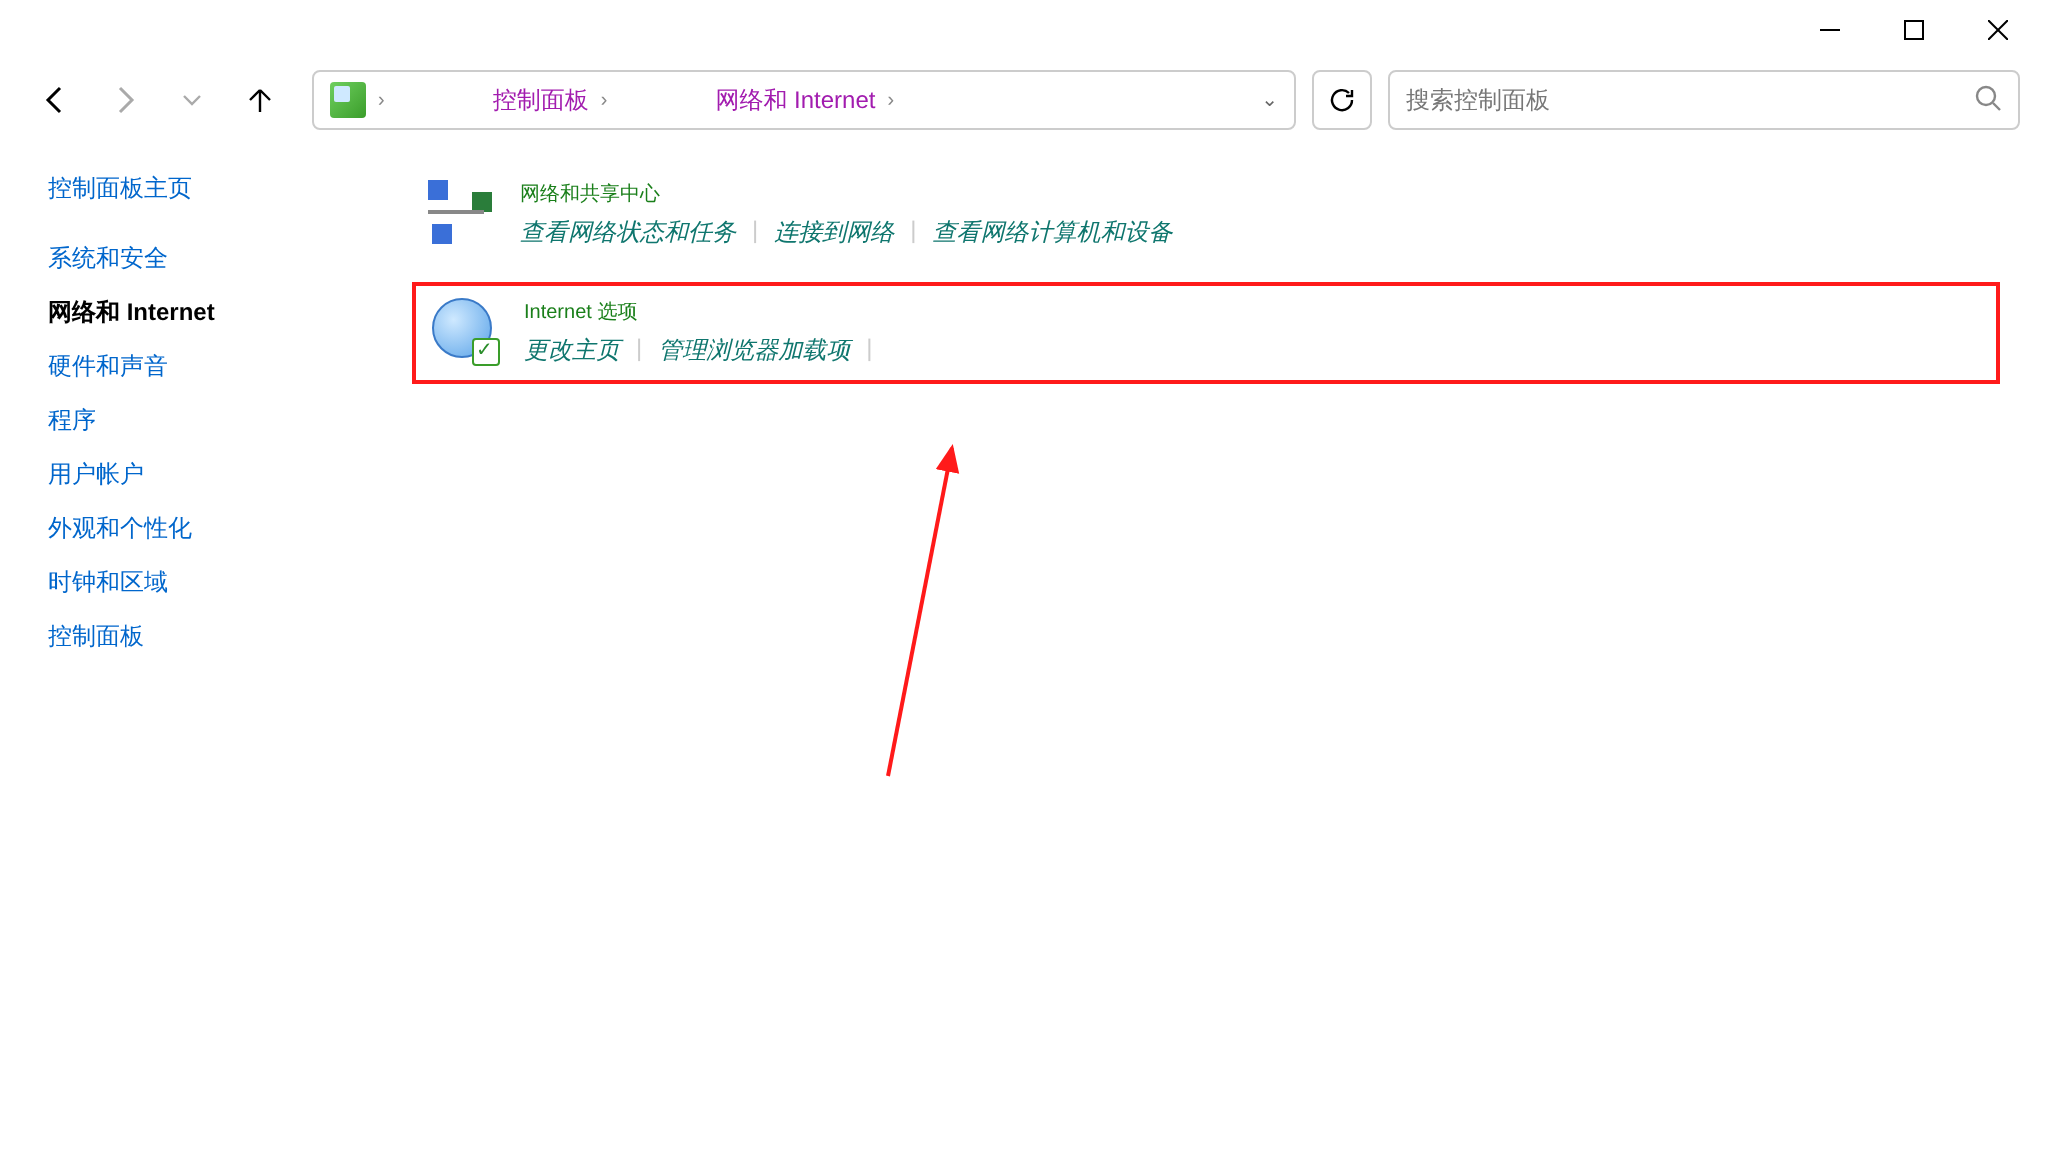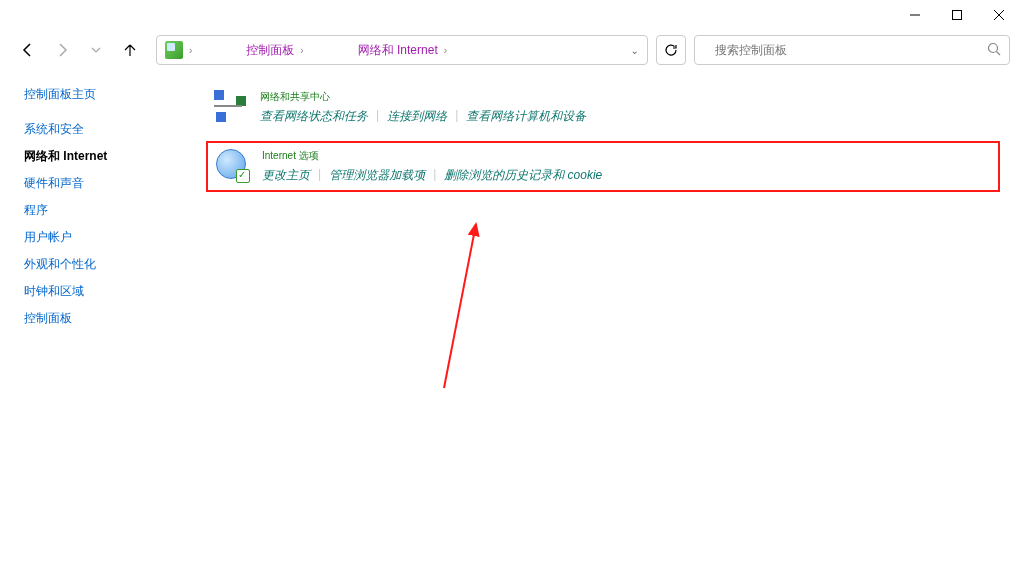--- a/index.html
+++ b/index.html
@@ -13,21 +13,21 @@
     .nav-btn.enabled { color: #000; }
     .addr-bar { flex: 1; height: 30px; border: 1px solid #ccc; border-radius: 4px; display: flex; align-items: center; padding: 0 8px; gap: 6px; max-width: 552px; margin-left: 6px; }
     .addr-icon { width: 18px; height: 18px; background: linear-gradient(135deg,#6fcf5f,#3a9d2a); border-radius: 2px; position: relative; }
     .addr-icon::after { content: ""; position: absolute; left: 2px; top: 2px; width: 8px; height: 8px; background: #cfe9ff; border-radius: 1px; }
     .crumb { color: #a21caf; cursor: pointer; margin-left: 48px; }
     .crumb-sep { color: #888; font-size: 10px; }
     .addr-spacer { flex: 1; }
     .addr-dd { color: #666; font-size: 10px; cursor: pointer; }
     .refresh-btn { width: 30px; height: 30px; border: 1px solid #ccc; border-radius: 4px; display: flex; align-items: center; justify-content: center; cursor: pointer; margin-left: 2px; }
     .search-box { width: 316px; height: 30px; border: 1px solid #ccc; border-radius: 4px; display: flex; align-items: center; padding: 0 8px; margin-left: 2px; color: #777; }
-    .search-box span.ph { flex: 1; margin-left: 12px; }
+    .search-box span.ph { flex: 1; }
     .search-icon { color: #888; cursor: pointer; }
     
     .body-area { display: flex; height: calc(100% - 70px); }
     .sidebar { width: 182px; padding: 16px 0 0 24px; }
     .side-link { color: #0066cc; margin-bottom: 10px; cursor: pointer; display: block; }
     .side-link.bold { font-weight: 700; color: #000; }
     
     .content { flex: 1; padding: 14px 24px; position: relative; }
     .cat { display: flex; gap: 14px; margin-bottom: 10px; padding: 6px 8px; align-items: flex-start; }
     .cat.hl { border: 2px solid #ff1a1a; }
@@ -163,21 +163,20 @@
             <div class="globe"></div>
             <div class="check"></div>
           </div>
           <div class="cat-body">
             <h3>Internet 选项</h3>
             <div class="sublinks">
               <a>更改主页</a>
               <span class="sep">|</span>
               <a>管理浏览器加载项</a>
               <span class="sep">|</span>
-              <a>删除浏览的历史记录和 cookie</a>
             </div>
           </div>
         </div>
       </div>
     <svg class="arrow-annot" width="80" height="180">
       <defs>
           <marker id="ah" markerWidth="8" markerHeight="8" refX="6" refY="3" orient="auto">
             <path d="M0 0 L7 3 L0 6 Z" fill="#ff1a1a"></path>
           </marker>
         </defs>

